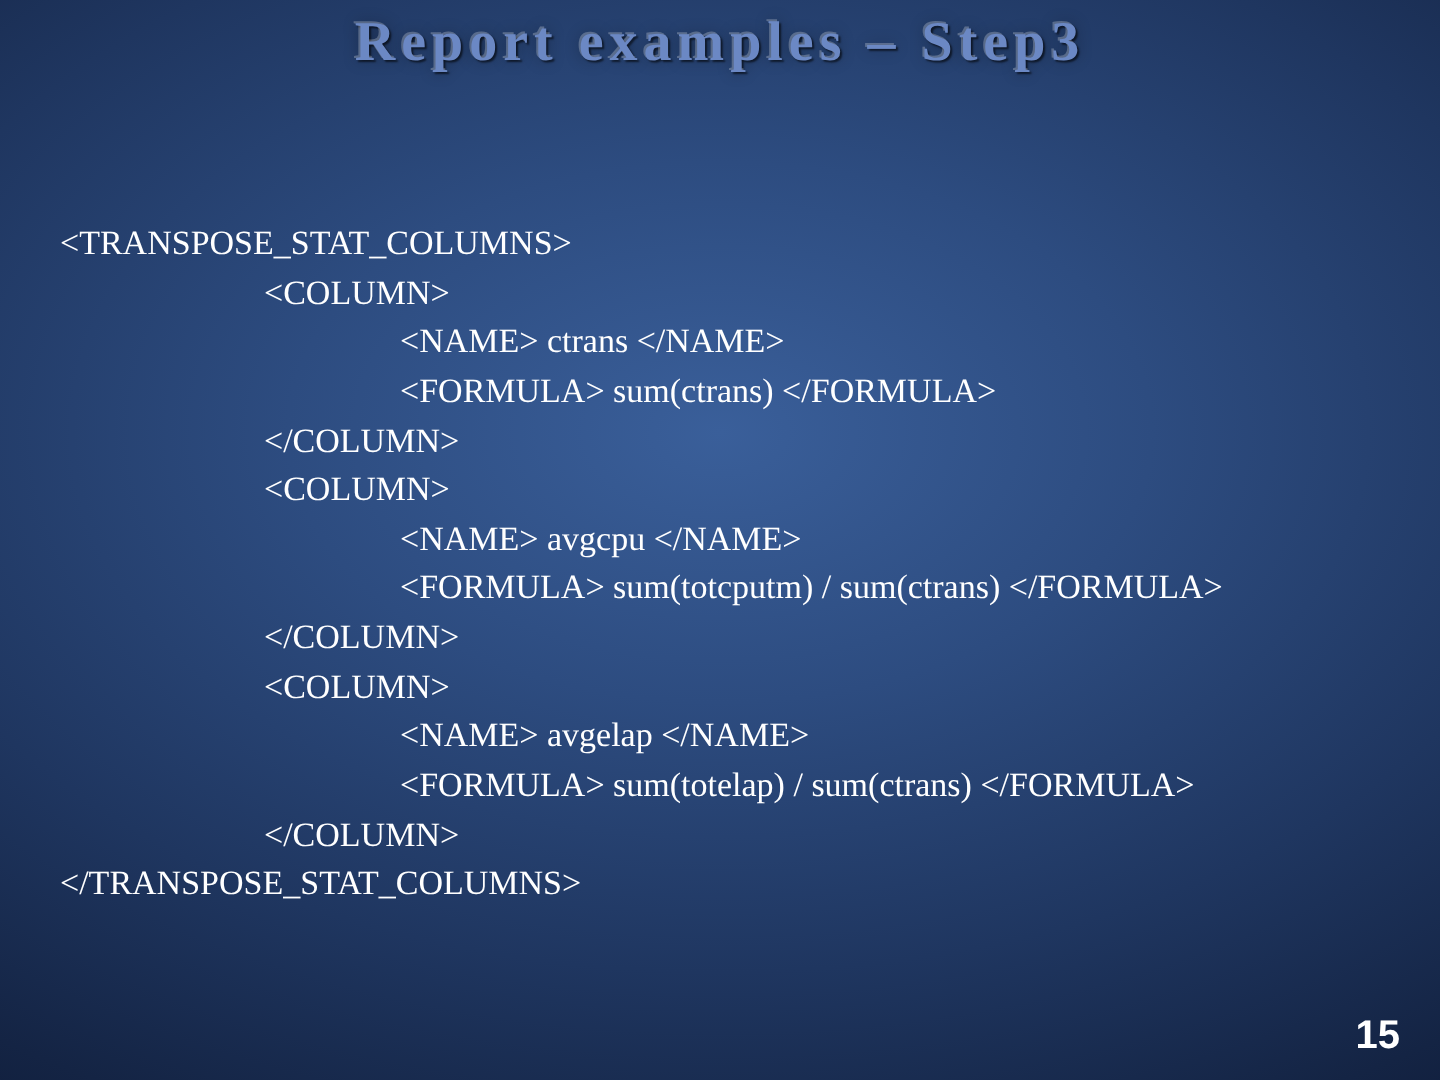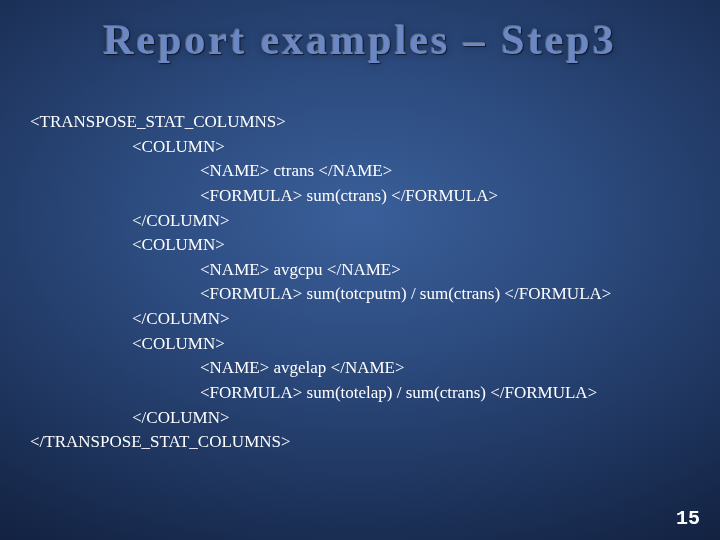--- a/index.html
+++ b/index.html
@@ -18,25 +18,25 @@
                 #2d4c80 25%,
                 #1f3660 50%,
                 #142444 70%,
                 #0a1530 88%,
                 #040914 100%);
     position: relative;
     box-sizing: border-box;
   }
   .title {
     position: absolute;
-    top: 16px;
+    top: 6px;
     left: 0;
     width: 100%;
     text-align: center;
-    font-size: 42px;
+    font-size: 28px;
     letter-spacing: 3px;
     font-weight: 600;
     color: #6b88c4;
     text-shadow:
       -1px -1px 0 rgba(255,255,255,0.25),
        1px  1px 1px rgba(0,0,0,0.6),
        0    0   8px rgba(0,0,0,0.3);
     font-family: "Times New Roman", Times, serif;
   }
   .body {
@@ -51,21 +51,21 @@
     white-space: pre;
   }
   .tag { color: #ffffff; text-align: right; }
   .footer {
     position: absolute;
     bottom: 10px;
     right: 20px;
     color: #ffffff;
     font-size: 20px;
     font-weight: bold;
-    font-family: Liberation Mono, monospace;
+    font-family: Liberation Sans, sans-serif;
     margin-left: 19px;
   }
 </style>
 </head>
 <body>
 
 <div class="slide">
 
   <div class="title">Report examples – Step3</div>
 

